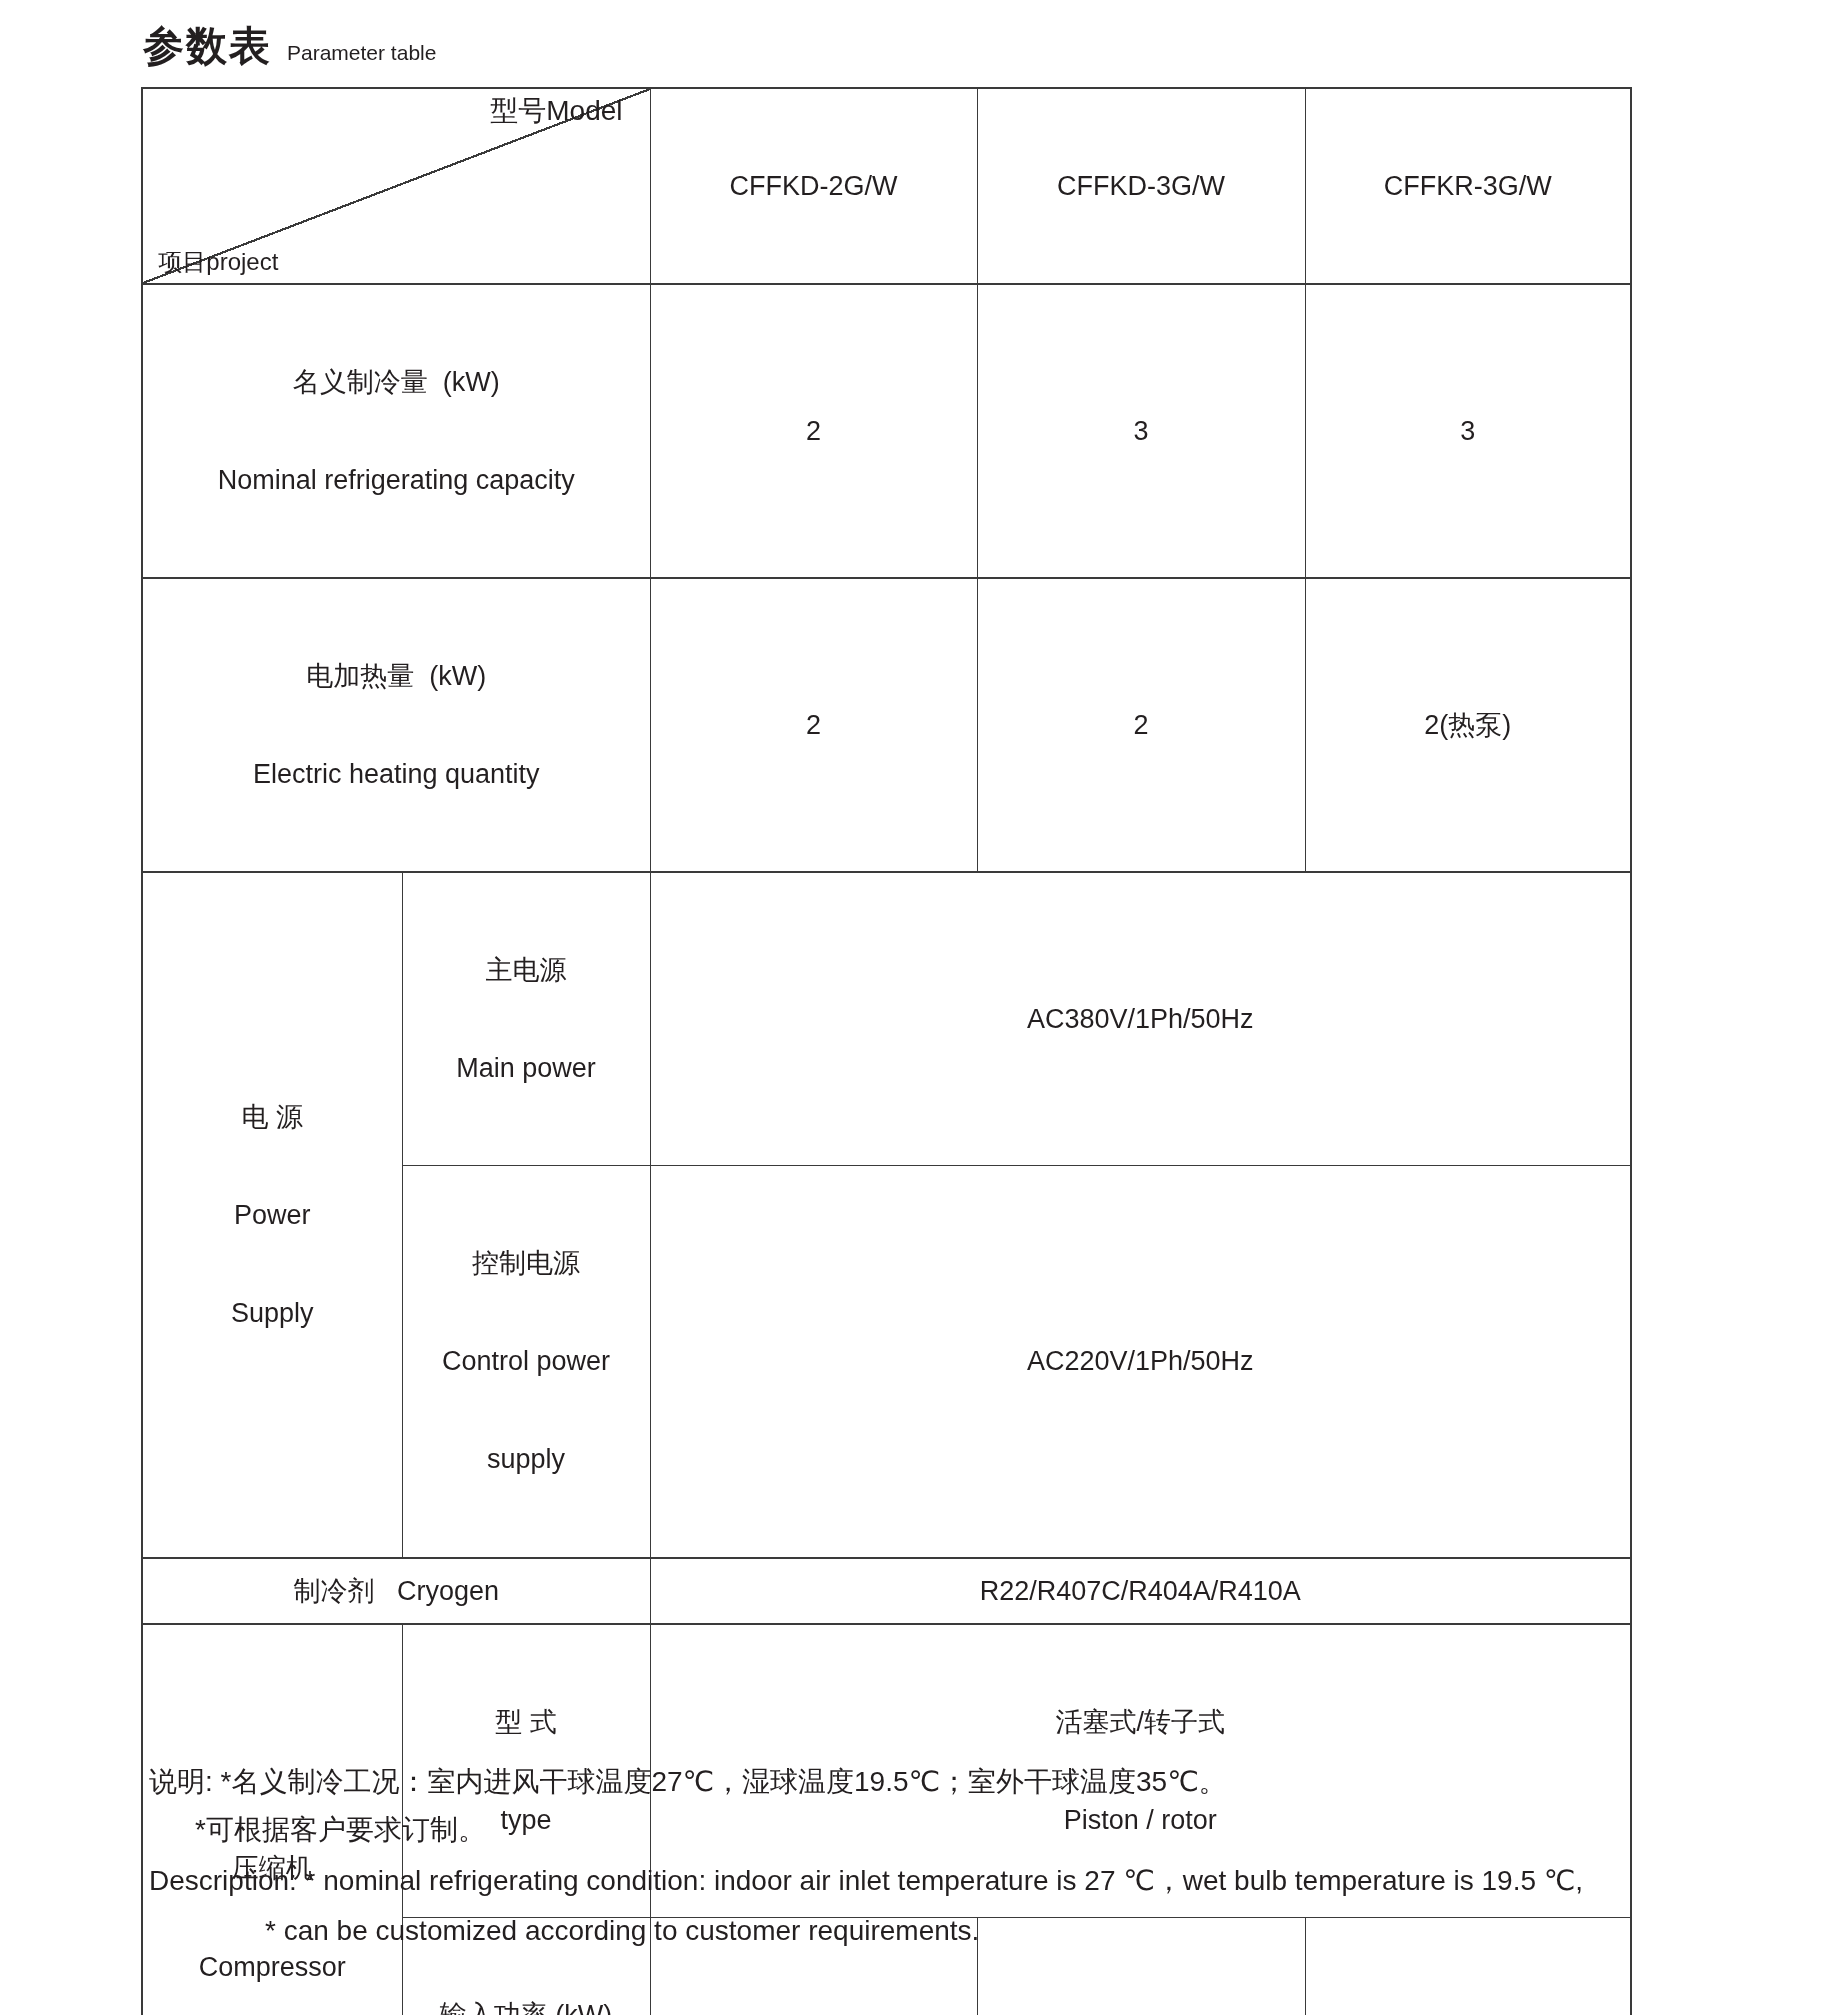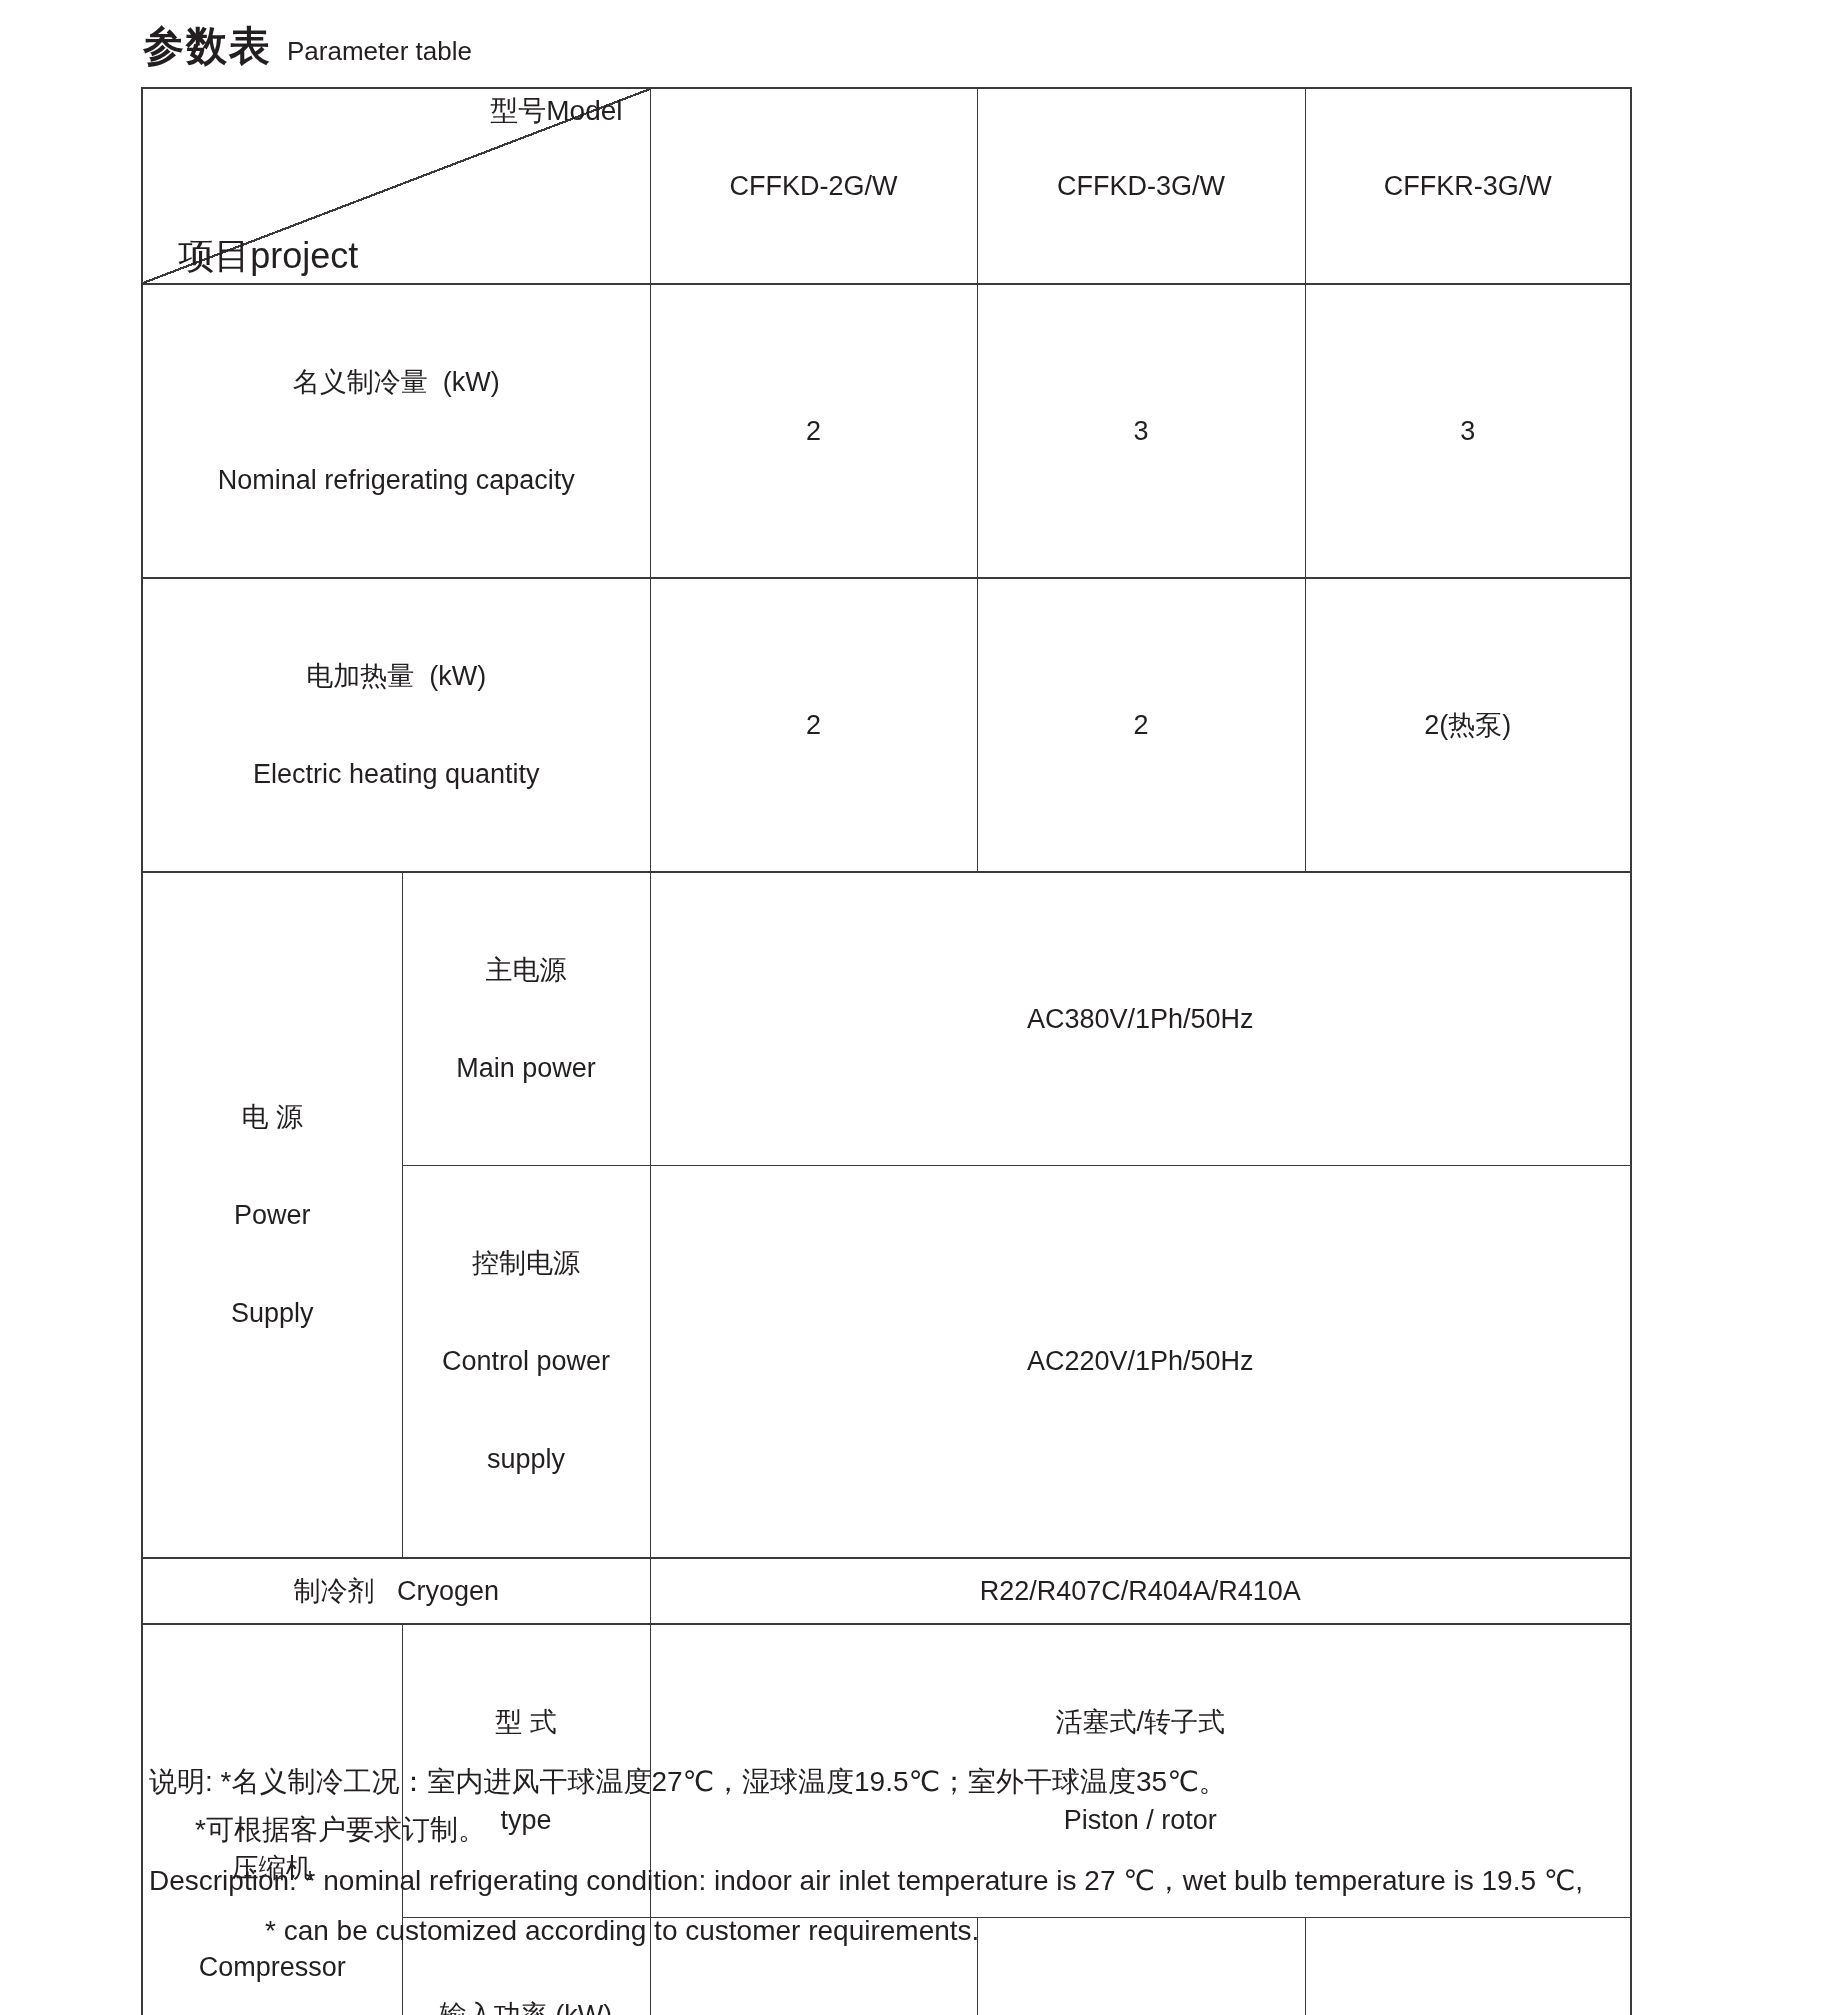--- a/index.html
+++ b/index.html
@@ -5,21 +5,21 @@
   html,body { margin:0; padding:0; }
   body {
     width:1835px; height:2016px; position:relative;
     background:#ffffff; color:#231f20;
     font-family:"Liberation Sans","DejaVu Sans",sans-serif;
     overflow:hidden;
   }
   
   .title-wrap { position:absolute; left:143px; top:19px; display:flex; align-items:baseline; }
   .title-zh { font-size:41px; font-weight:700; letter-spacing:1.9px; }
-  .title-en { font-size:26px; font-weight:400; margin-left:15.3px; }
+  .title-en { font-size:21px; font-weight:400; margin-left:15.3px; }
 
   
   table.param {
     position:absolute; left:141px; top:87px;
     width:1488px; border-collapse:collapse; table-layout:fixed;
     border:2.4px solid #3a3a3a;
   }
   table.param td {
     border:1.2px solid #3a3a3a;
     padding:16px; font-size:27px; line-height:1.2;
@@ -36,21 +36,21 @@
   td.diag { position:relative; padding:0; }
   .diag-line {
     position:absolute; inset:0;
     background:linear-gradient(to bottom right,
       transparent calc(50% - 1.1px),
       #3a3a3a calc(50% - 1.1px),
       #3a3a3a calc(50% + 1.1px),
       transparent calc(50% + 1.1px));
   }
   .diag-model { position:absolute; top:4.8px; right:27px; font-size:28px; }
-  .diag-project { position:absolute; bottom:5.7px; left:15.3px; font-size:36px;margin-left:20px; }
+  .diag-project { position:absolute; bottom:5.7px; left:15.3px; font-size:24px; }
 
   
   .notes { position:absolute; left:141px; top:1765px; font-size:28px; line-height:1.2; }
   .note-line { white-space:pre-wrap;padding-left:8px; }
   .n2 { margin-left:46px;  margin-top:14.3px; }
   .n3 { margin-top:18px; }
   .n4 { margin-left:134px; margin-top:16.3px; }
   .n5 { margin-left:116px; margin-top:16.3px; }
 </style>
 </head>

